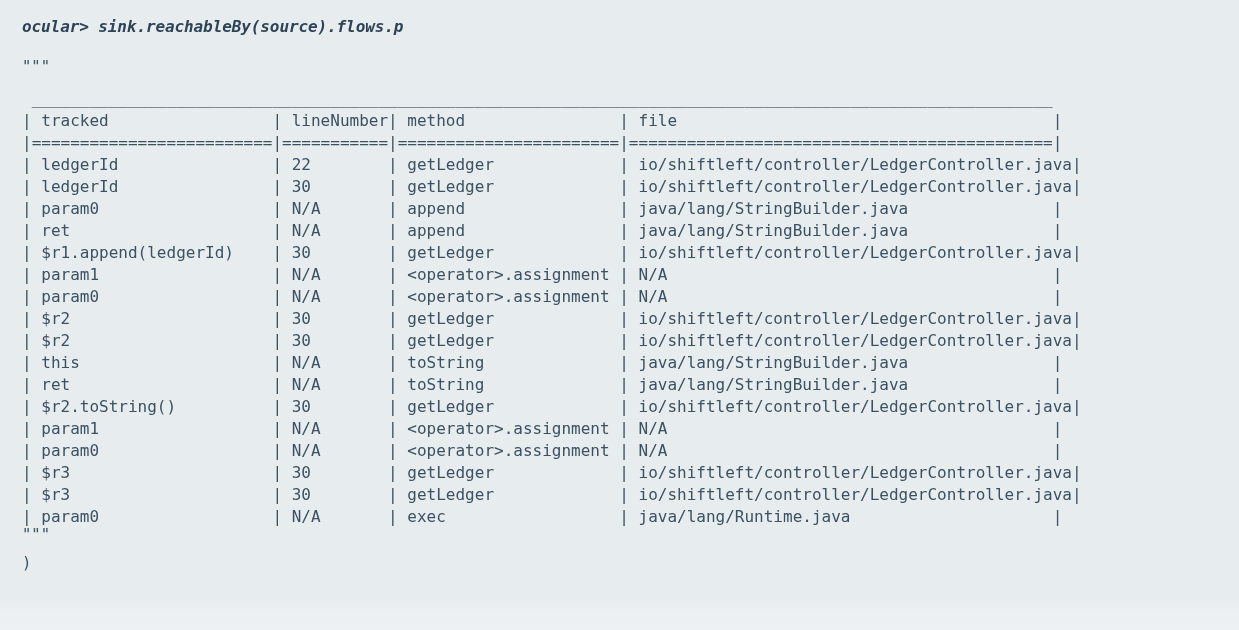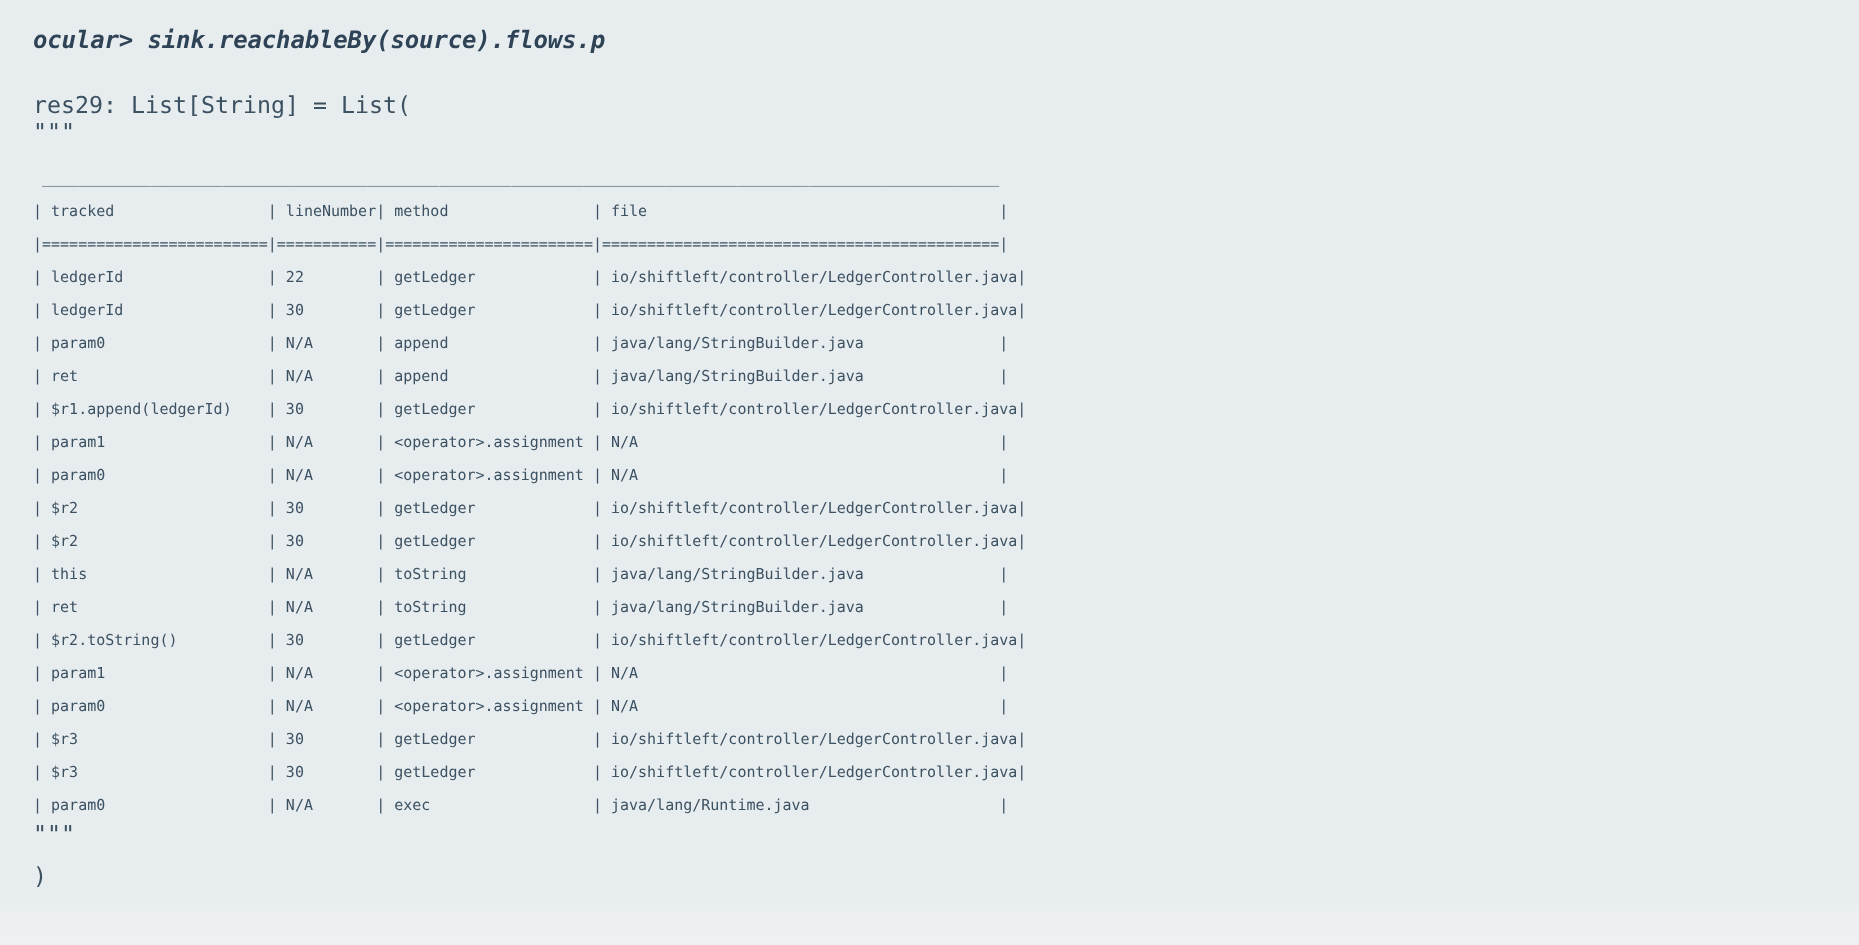--- a/index.html
+++ b/index.html
@@ -39,42 +39,41 @@
     white-space: pre;
     color: #3c5161;
     font-size: 15.5px;
     line-height: 14px;
   }
   .gap {
     height: 14px;
   }
   .table-block {
     white-space: pre;
-    font-size: 10px;
+    font-size: 16px;
     line-height: 22px;
     color: #3c5161;
     letter-spacing: 0px;
   }
   .table-block .row { white-space: pre; display: block; }
   .tail-line {
     white-space: pre;
     color: #3c5161;
     font-size: 15.5px;
     line-height: 22px;
   }
   .close-paren { margin-top: 10px; }
 </style>
 </head>
 <body>
 
 <div class="console">
 
   <div class="prompt-line">ocular&gt; sink.reachableBy(source).flows.p</div>
 
-  <div class="res-line">res29: List[String] = List(</div>
 
   <div class="quote-line">"""</div>
 
   <div class="gap"></div>
 
   <div class="table-block" id="ascii-table"><span class="row"> __________________________________________________________________________________________________________</span><span class="row">| tracked                 | lineNumber| method                | file                                       |</span><span class="row">|=========================|===========|=======================|============================================|</span><span class="row">| ledgerId                | 22        | getLedger             | io/shiftleft/controller/LedgerController.java|</span><span class="row">| ledgerId                | 30        | getLedger             | io/shiftleft/controller/LedgerController.java|</span><span class="row">| param0                  | N/A       | append                | java/lang/StringBuilder.java               |</span><span class="row">| ret                     | N/A       | append                | java/lang/StringBuilder.java               |</span><span class="row">| $r1.append(ledgerId)    | 30        | getLedger             | io/shiftleft/controller/LedgerController.java|</span><span class="row">| param1                  | N/A       | &lt;operator&gt;.assignment | N/A                                        |</span><span class="row">| param0                  | N/A       | &lt;operator&gt;.assignment | N/A                                        |</span><span class="row">| $r2                     | 30        | getLedger             | io/shiftleft/controller/LedgerController.java|</span><span class="row">| $r2                     | 30        | getLedger             | io/shiftleft/controller/LedgerController.java|</span><span class="row">| this                    | N/A       | toString              | java/lang/StringBuilder.java               |</span><span class="row">| ret                     | N/A       | toString              | java/lang/StringBuilder.java               |</span><span class="row">| $r2.toString()          | 30        | getLedger             | io/shiftleft/controller/LedgerController.java|</span><span class="row">| param1                  | N/A       | &lt;operator&gt;.assignment | N/A                                        |</span><span class="row">| param0                  | N/A       | &lt;operator&gt;.assignment | N/A                                        |</span><span class="row">| $r3                     | 30        | getLedger             | io/shiftleft/controller/LedgerController.java|</span><span class="row">| $r3                     | 30        | getLedger             | io/shiftleft/controller/LedgerController.java|</span><span class="row">| param0                  | N/A       | exec                  | java/lang/Runtime.java                     |</span></div>
 
   <div class="quote-line">"""</div>
 
   <div class="tail-line close-paren">)</div>

